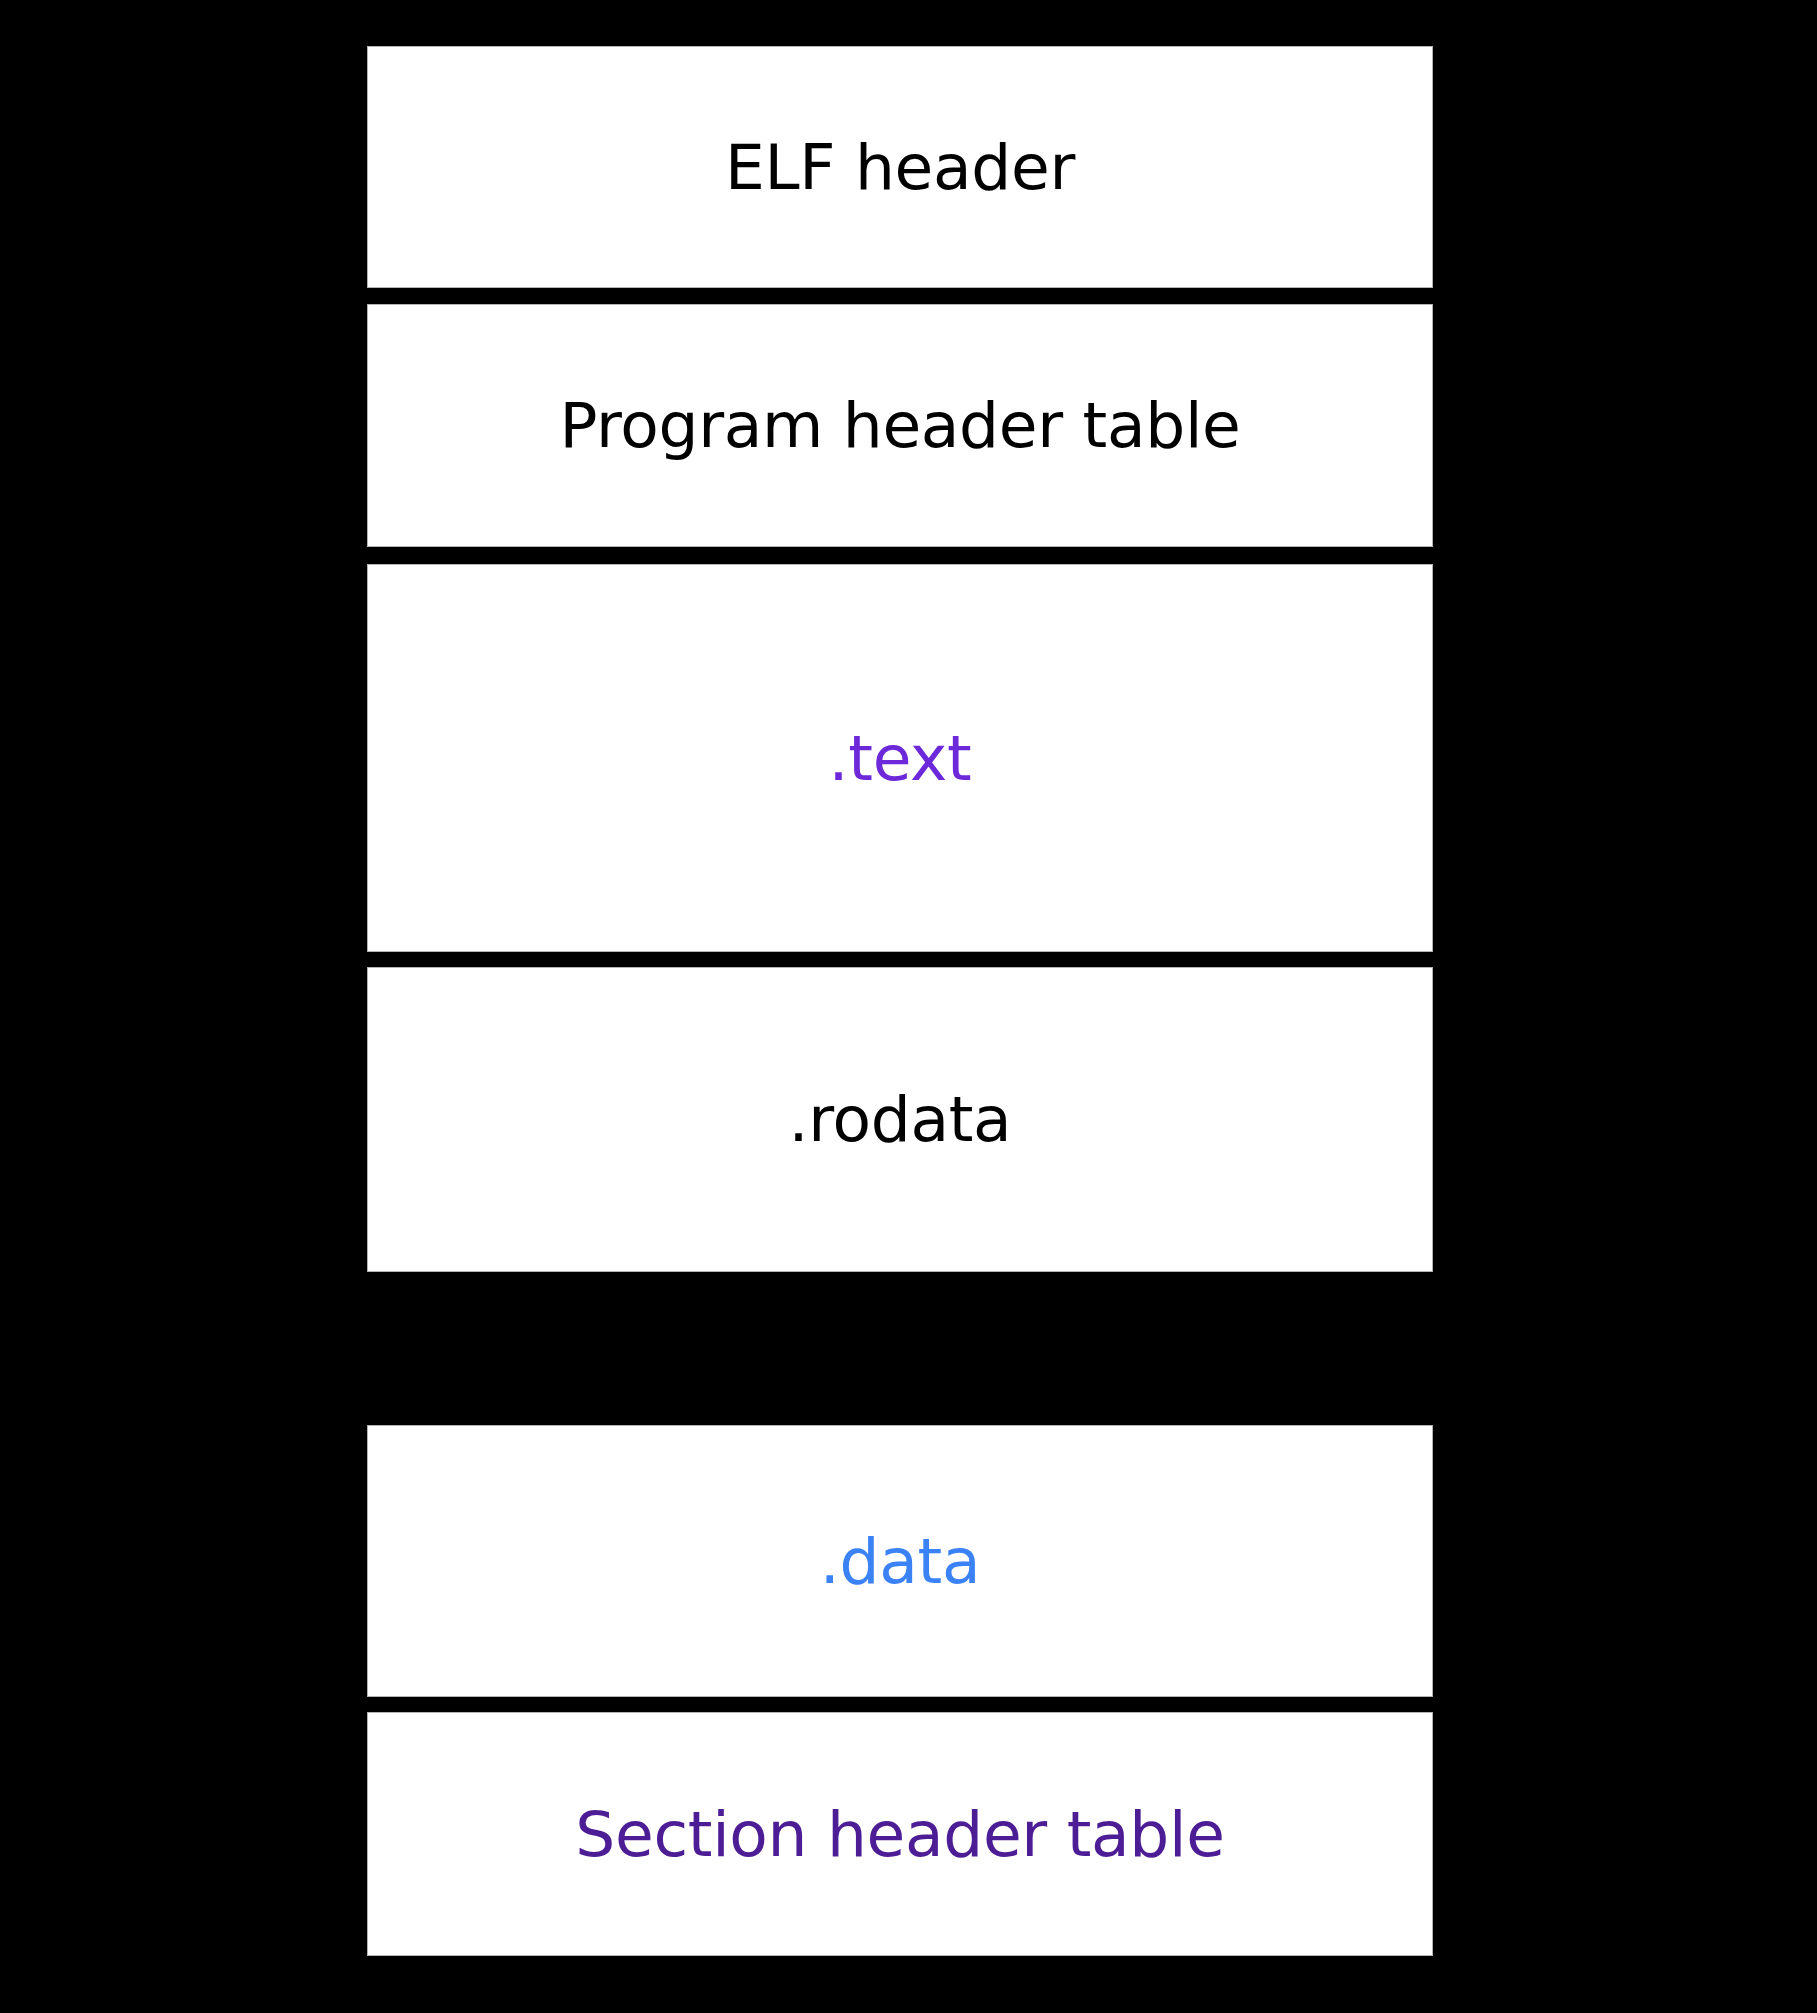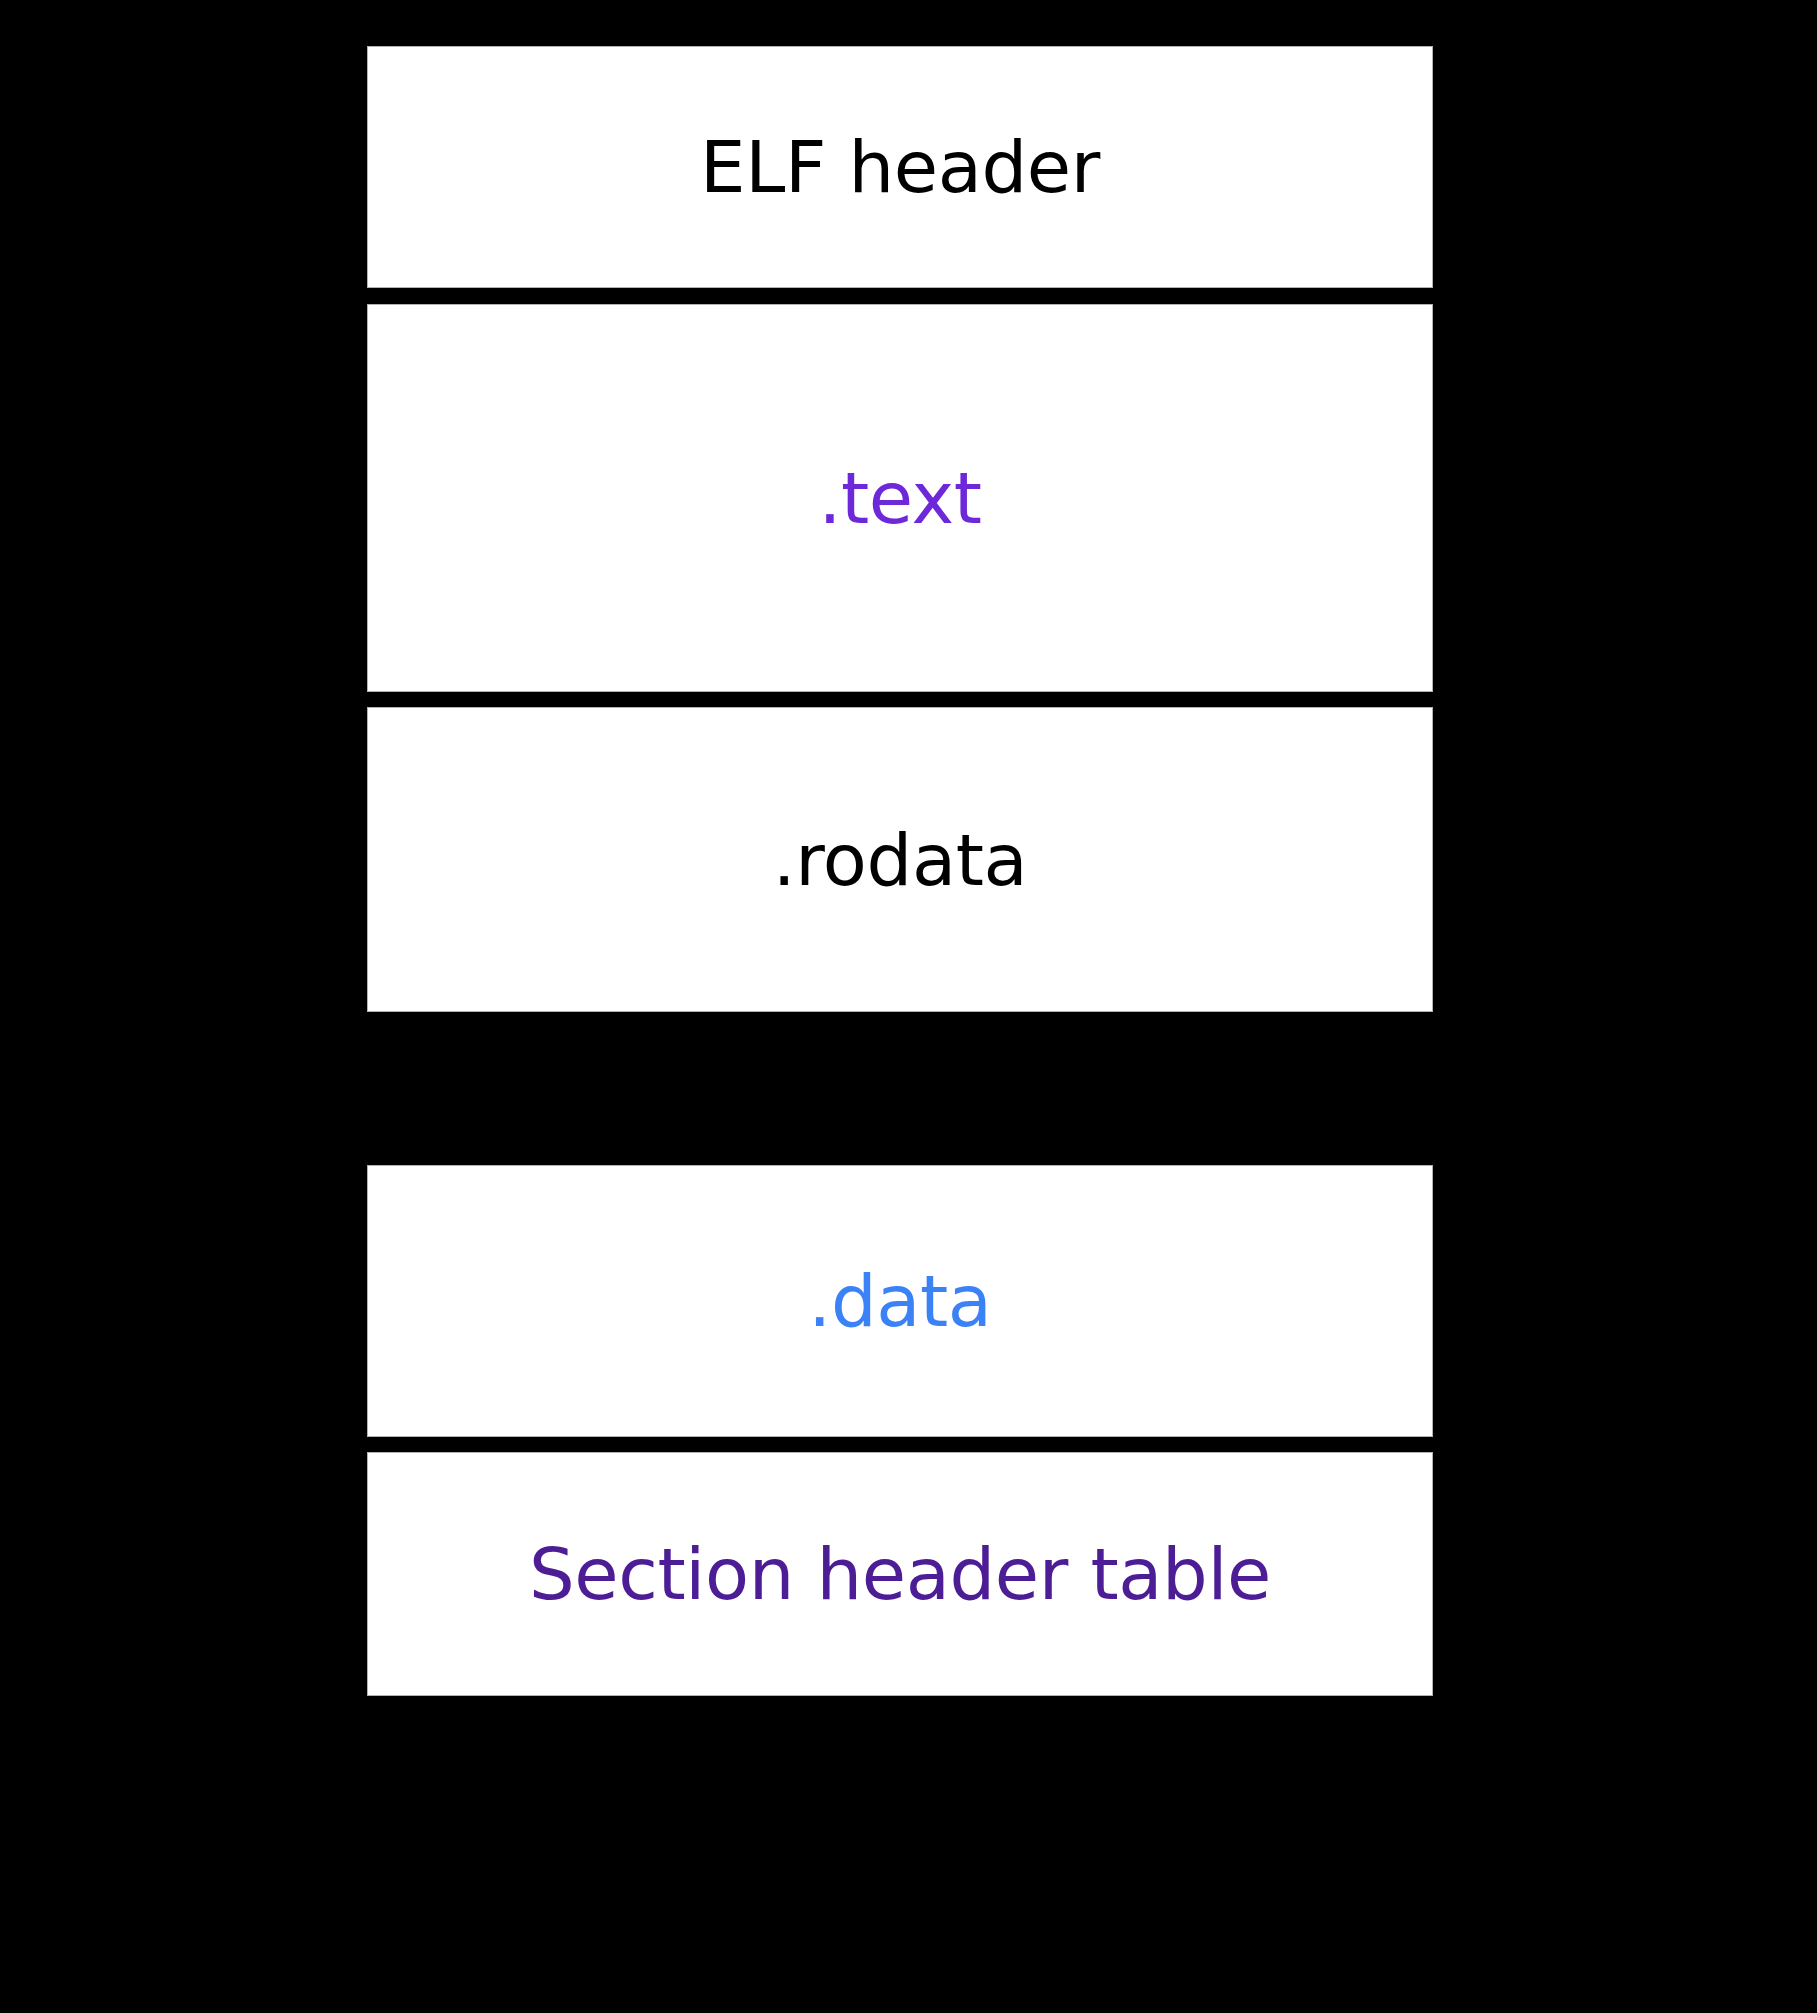--- a/index.html
+++ b/index.html
@@ -29,23 +29,26 @@
     font-weight: normal;
     line-height: 1;
     white-space: nowrap;
     letter-spacing: -0.005em;
   }
 </style>
 </head>
 <body>
 
 <div class="stage" style="width: 1817px; height: 2014px; background: rgb(0, 0, 0);">
-  <div class="sections-column" style="left: 367px; top: 46px; width: 1066px; font-size: 72px;">
+  <div class="sections-column" style="left: 367px; top: 46px; width: 1066px; font-size: 63px;">
       <div class="section-box" style="height: 242px; margin-bottom: 16px; background: rgb(255, 255, 255); border-color: rgb(179, 179, 179);">
     <span class="section-label" style="color: rgb(0, 0, 0);">ELF header</span>
+  </div>
+      <div class="section-box" style="height: 243px; margin-bottom: 17px; background: rgb(255, 255, 255); border-color: rgb(179, 179, 179);">
+    <span class="section-label" style="color: rgb(0, 0, 0);">Program header table</span>
   </div>
       <div class="section-box" style="height: 388px; margin-bottom: 15px; background: rgb(255, 255, 255); border-color: rgb(179, 179, 179);">
     <span class="section-label" style="color: #6d28d9;">.text</span>
   </div>
       <div class="section-box" style="height: 305px; margin-bottom: 153px; background: rgb(255, 255, 255); border-color: rgb(179, 179, 179);">
     <span class="section-label" style="color: rgb(0, 0, 0);">.rodata</span>
   </div>
       <div class="section-box" style="height: 272px; margin-bottom: 15px; background: rgb(255, 255, 255); border-color: rgb(179, 179, 179);">
     <span class="section-label" style="color: #3b82f6;">.data</span>
   </div>

